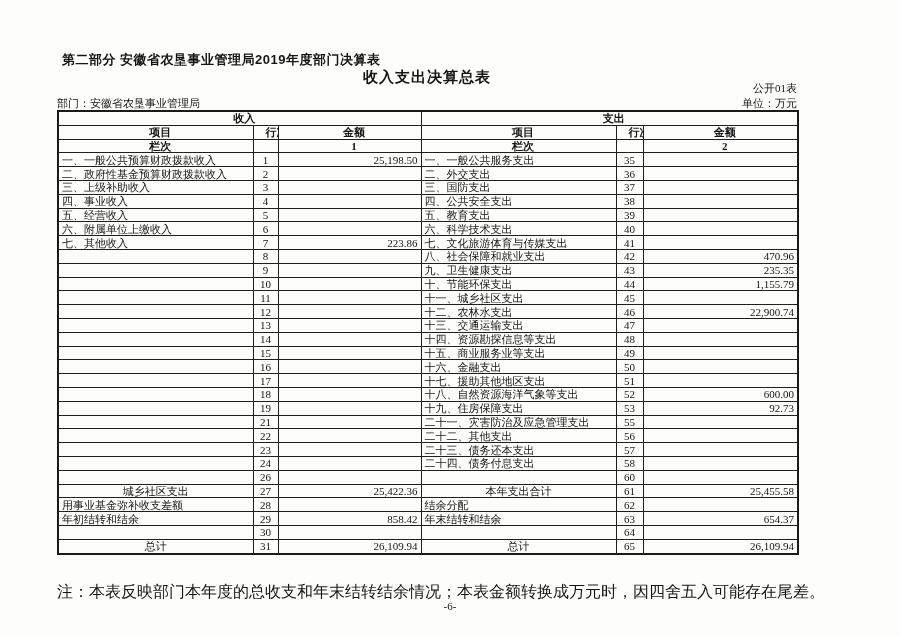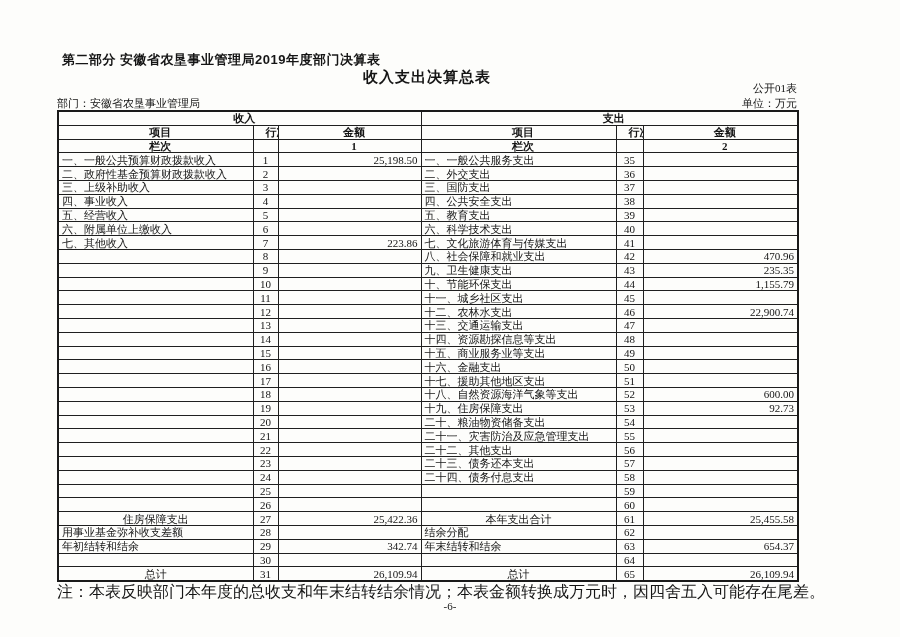--- a/index.html
+++ b/index.html
@@ -258,28 +258,20 @@
         <tr>
           <td class="item"></td>
           <td class="line">19</td>
           <td class="amount"></td>
           <td class="item">十九、住房保障支出</td>
           <td class="line">53</td>
           <td class="amount">92.73</td>
         </tr>
         <tr>
           <td class="item"></td>
-          <td class="line">20</td>
-          <td class="amount"></td>
-          <td class="item">二十、粮油物资储备支出</td>
-          <td class="line">54</td>
-          <td class="amount"></td>
-        </tr>
-        <tr>
-          <td class="item"></td>
           <td class="line">21</td>
           <td class="amount"></td>
           <td class="item">二十一、灾害防治及应急管理支出</td>
           <td class="line">55</td>
           <td class="amount"></td>
         </tr>
         <tr>
           <td class="item"></td>
           <td class="line">22</td>
           <td class="amount"></td>
@@ -298,54 +290,46 @@
         <tr>
           <td class="item"></td>
           <td class="line">24</td>
           <td class="amount"></td>
           <td class="item">二十四、债务付息支出</td>
           <td class="line">58</td>
           <td class="amount"></td>
         </tr>
         <tr>
           <td class="item"></td>
-          <td class="line">25</td>
-          <td class="amount"></td>
-          <td class="item"></td>
-          <td class="line">59</td>
-          <td class="amount"></td>
-        </tr>
-        <tr>
-          <td class="item"></td>
           <td class="line">26</td>
           <td class="amount"></td>
           <td class="item"></td>
           <td class="line">60</td>
           <td class="amount"></td>
         </tr>
         <tr>
-          <td class="item total">住房保障支出</td>
+          <td class="item total">城乡社区支出</td>
           <td class="line">27</td>
           <td class="amount">25,422.36</td>
           <td class="item total">本年支出合计</td>
           <td class="line">61</td>
           <td class="amount">25,455.58</td>
         </tr>
         <tr>
           <td class="item">用事业基金弥补收支差额</td>
           <td class="line">28</td>
           <td class="amount"></td>
           <td class="item">结余分配</td>
           <td class="line">62</td>
           <td class="amount"></td>
         </tr>
         <tr>
           <td class="item">年初结转和结余</td>
           <td class="line">29</td>
-          <td class="amount">342.74</td>
+          <td class="amount">858.42</td>
           <td class="item">年末结转和结余</td>
           <td class="line">63</td>
           <td class="amount">654.37</td>
         </tr>
         <tr>
           <td class="item"></td>
           <td class="line">30</td>
           <td class="amount"></td>
           <td class="item"></td>
           <td class="line">64</td>

